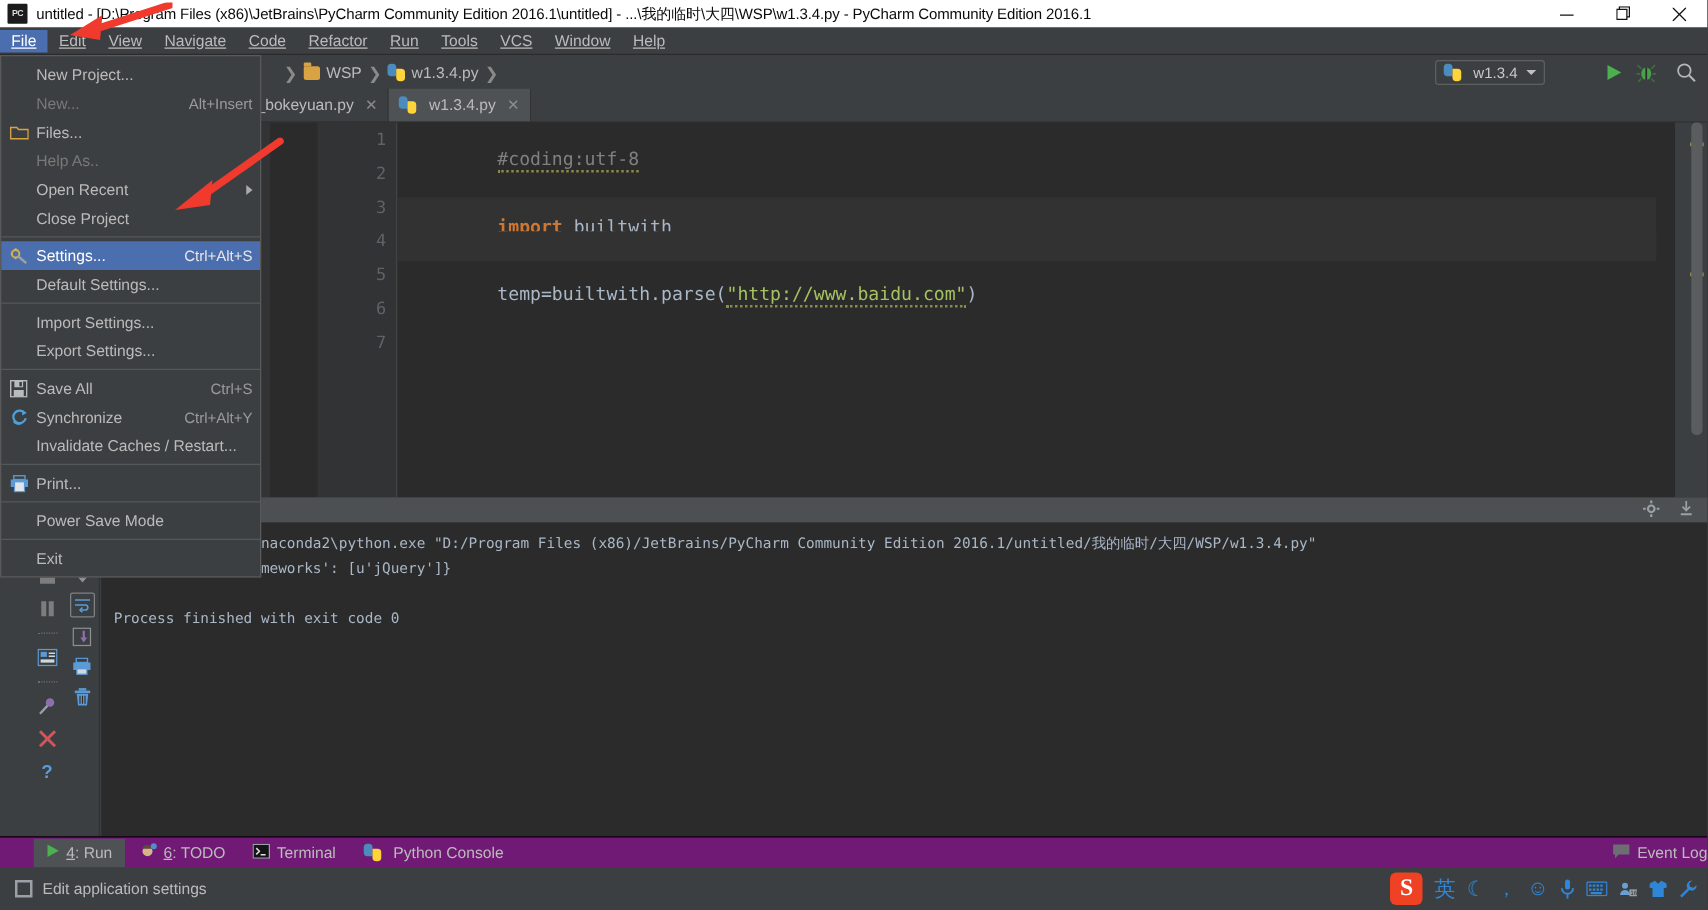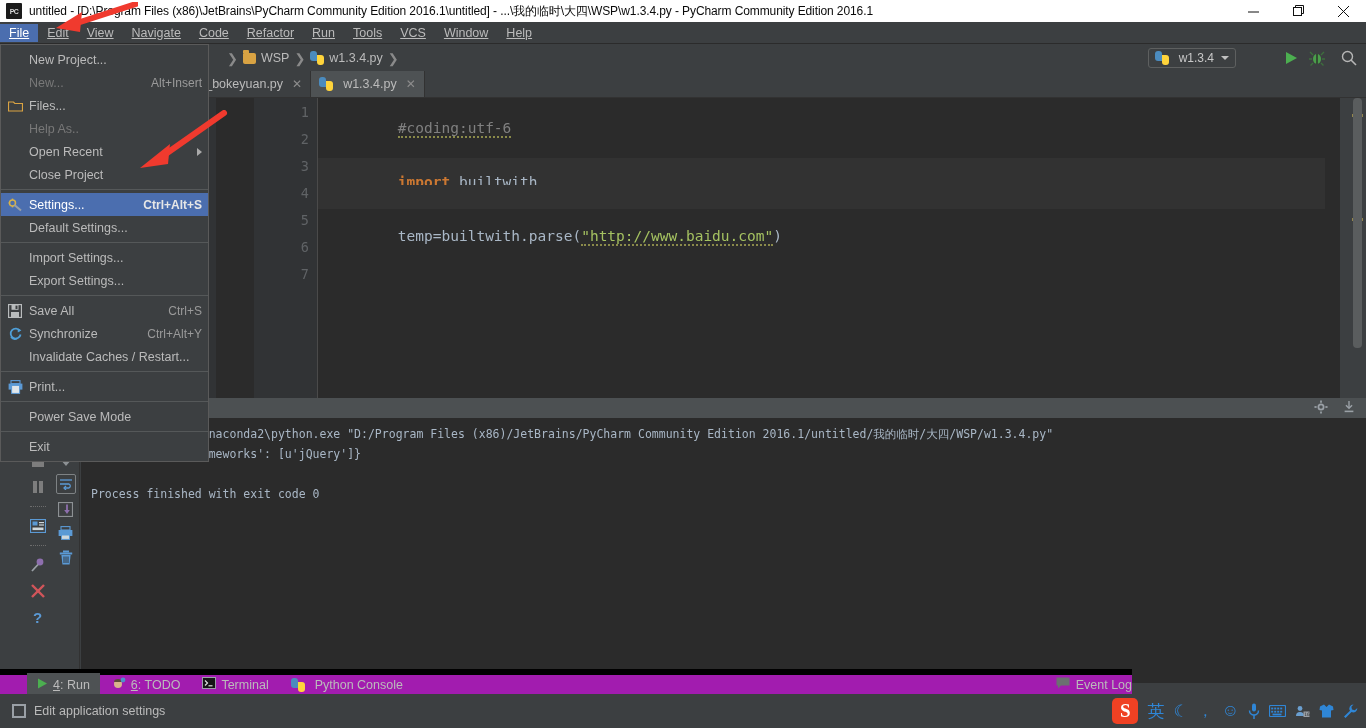--- a/index.html
+++ b/index.html
@@ -196,22 +196,22 @@
   }
   .favbar .vlabel {
     position: absolute; left: 3px; bottom: 48px;
     writing-mode: vertical-rl; transform: rotate(180deg);
     font-size: 11.5px; color: #a0a0a0; white-space: nowrap;
   }
   .favbar .star { position: absolute; left: 5px; bottom: 22px; color: #e8a33d; font-size: 15px; }
 
   
   .bottombar {
-    position: absolute; bottom: 34px; left: 0; width: 1132px; height: 25px;
-    background: #a21caf; border-top: 6px solid #000000;
+    position: absolute; bottom: 34px; left: 0; width: 1366px; height: 25px;
+    background: #701a75; border-top: 1px solid #000000;
     display: flex; align-items: center;
   }
   .bb-item {
     height: 23px; padding: 0 10px; margin-left: 2px;
     display: flex; align-items: center; gap: 5px;
     font-size: 12.5px; color: #bbbbbb;
   }
   .bb-item.active { background: #4e5254; }
   .bb-item .u { text-decoration: underline; }
   .bb-right { position: absolute; right: 0; display: flex; align-items: center; gap: 6px; font-size: 12.5px; color: #bbbbbb; }
@@ -246,21 +246,21 @@
   }
   .fm-row {
     height: 23px; display: flex; align-items: center;
     font-size: 12.5px; color: #bbbbbb; padding: 0 6px 0 0;
   }
   .fm-row .ic { width: 28px; display: flex; align-items: center; justify-content: center; }
   .fm-row .lbl { flex: 1; }
   .fm-row .acc { color: #9a9a9a; font-size: 12px; padding-left: 10px; }
   .fm-row.disabled .lbl { color: #787878; }
   .fm-row.highlight { background: #4b6eaf; color: #ffffff; }
-  .fm-row.highlight .acc { color: #e7e7e7; font-weight: bold; }
+  .fm-row.highlight .acc { color: #e7e7e7; }
   .fm-sep { height: 1px; background: #555859; margin: 3px 0; }
   .fm-row .sub { width: 0; height: 0; border-top: 4px solid transparent; border-bottom: 4px solid transparent; border-left: 5px solid #aaaaaa; }
 
   
   .arrow-svg { position: absolute; z-index: 60; pointer-events: none; }
 </style>
 </head>
 <body>
 
 <div id="app">
@@ -407,21 +407,21 @@
       <span class="ln" style="top:33px">2</span>
       <span class="ln" style="top:60px">3</span>
       <span class="ln" style="top:87px">4</span>
       <span class="ln" style="top:114px">5</span>
       <span class="ln" style="top:141px">6</span>
       <span class="ln" style="top:168px">7</span>
     </div>
 
     <div class="code">
       <div class="cline" style="top:6px">
-        <span class="cmt squig">#coding:utf-6</span>
+        <span class="cmt squig">#coding:utf-8</span>
       </div>
       <div class="cline hl" style="top:60px">
         <span class="kw">import</span><span class="txt"> builtwith</span>
       </div>
       <div class="cline hl" style="top:87px;height:24px">&nbsp;</div>
       <div class="cline" style="top:114px">
         <span class="txt">temp=builtwith.parse(</span><span class="str squig">"http://www.baidu.com"</span><span class="txt">)</span>
       </div>
     </div>
 

